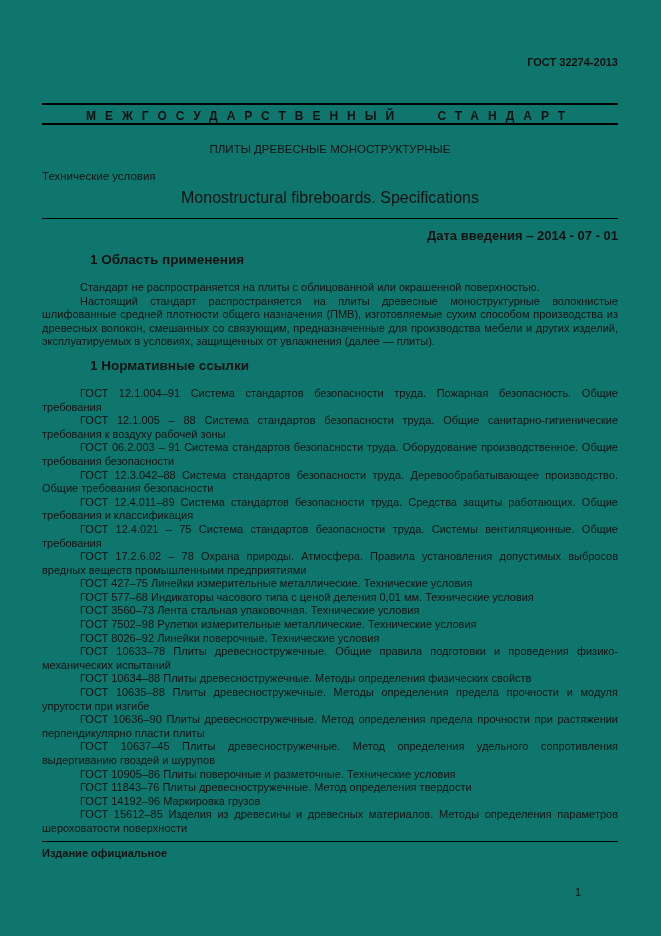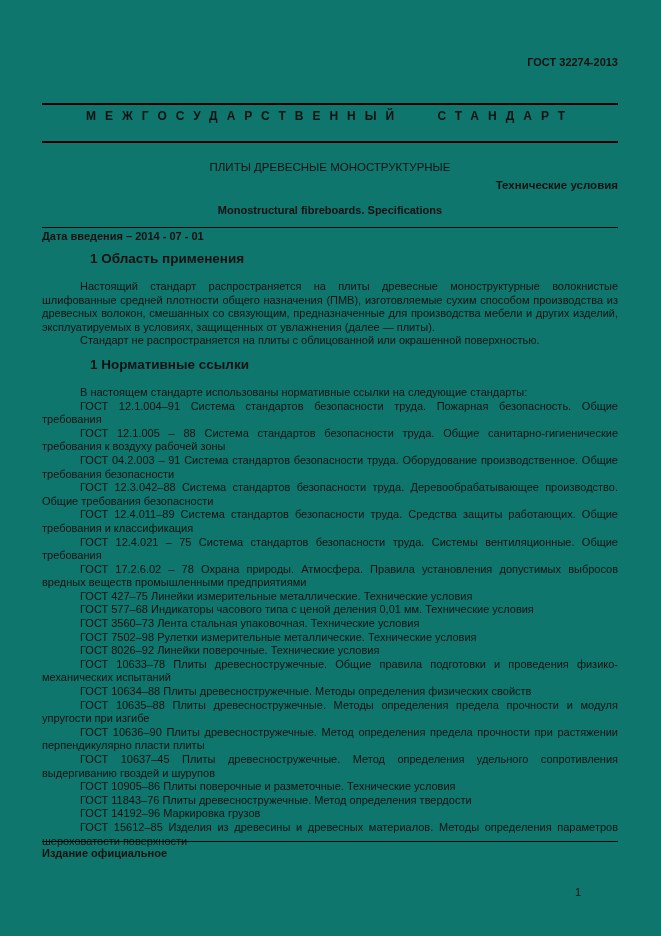--- a/index.html
+++ b/index.html
@@ -16,59 +16,58 @@
   }
   .doc-code {
     text-align: right;
     font-weight: bold;
     font-size: 11px;
     margin-bottom: 10px;
   }
   .banner {
     border-top: 2px solid #000;
     border-bottom: 2px solid #000;
-    padding: 4px 0 18px;
+    padding: 4px 0 0;
     margin-top: 35px;
   }
   .std-type {
     text-align: center;
     font-weight: bold;
     font-size: 12px;
     letter-spacing: 9px;
     word-spacing: 22px;
     white-space: nowrap;
   }
   .title {
     text-align: center;
     font-weight: normal;
     font-size: 11.5px;
     margin-top: 18px;
   }
   .subtitle {
-    text-align: right;
-    font-weight: bold;
+    text-align: left;
+    font-weight: normal;
     font-size: 11.5px;
-    margin-top: 6px;
+    margin-top: 15px;
   }
   .title-en {
     text-align: center;
-    font-size: 11px;
-    margin-top: 13px;
-    font-weight: bold;
+    font-size: 16px;
+    margin-top: 7px;
   }
   .title-rule {
     border: none;
     border-top: 1.5px solid #000;
     margin: 11px 0 0 0;
   }
   .intro-date {
-    text-align: left;
+    text-align: right;
     font-weight: bold;
-    font-size: 11px;
-    margin-top: 2px;
+    font-size: 13px;
+    margin-top: 9px;
   }
   .sec-heading {
     font-size: 13.5px;
     font-weight: bold;
     margin: 9px 0 14px 48px;
   }
   .body-p {
     font-size: 11px;
     line-height: 13.6px;
     text-align: justify;
@@ -105,28 +104,27 @@
 
   <div class="title">ПЛИТЫ ДРЕВЕСНЫЕ МОНОСТРУКТУРНЫЕ</div>
   <div class="subtitle">Технические условия</div>
   <div class="title-en">Monostructural fibreboards. Specifications</div>
 
   <hr class="title-rule">
 
   <div class="intro-date">Дата введения – 2014 - 07 - 01</div>
 
   <div class="sec-heading">1 Область применения</div>
+  <p class="body-p">Стандарт не распространяется на плиты с облицованной или окрашенной поверхностью.</p>
   <p class="body-p">Настоящий стандарт распространяется на плиты древесные моноструктурные волокнистые шлифованные средней плотности общего назначения (ПМВ), изготовляемые сухим способом производства из древесных волокон, смешанных со связующим, предназначенные для производства мебели и других изделий, эксплуатируемых в условиях, защищенных от увлажнения (далее — плиты).</p>
-  <p class="body-p">Стандарт не распространяется на плиты с облицованной или окрашенной поверхностью.</p>
 
   <div class="sec-heading">1 Нормативные ссылки</div>
-  <p class="body-p">В настоящем стандарте использованы нормативные ссылки на следующие стандарты:</p>
   <p class="body-p">ГОСТ 12.1.004–91 Система стандартов безопасности труда. Пожарная безопасность. Общие требования</p>
   <p class="body-p">ГОСТ 12.1.005 – 88 Система стандартов безопасности труда. Общие санитарно-гигиенические требования к воздуху рабочей зоны</p>
-  <p class="body-p">ГОСТ 04.2.003 – 91 Система стандартов безопасности труда. Оборудование производственное. Общие требования безопасности</p>
+  <p class="body-p">ГОСТ 06.2.003 – 91 Система стандартов безопасности труда. Оборудование производственное. Общие требования безопасности</p>
   <p class="body-p">ГОСТ 12.3.042–88 Система стандартов безопасности труда. Деревообрабатывающее производство. Общие требования безопасности</p>
   <p class="body-p">ГОСТ 12.4.011–89 Система стандартов безопасности труда. Средства защиты работающих. Общие требования и классификация</p>
   <p class="body-p">ГОСТ 12.4.021 – 75 Система стандартов безопасности труда. Системы вентиляционные. Общие требования</p>
   <p class="body-p">ГОСТ 17.2.6.02 – 78 Охрана природы. Атмосфера. Правила установления допустимых выбросов вредных веществ промышленными предприятиями</p>
   <p class="body-p">ГОСТ 427–75 Линейки измерительные металлические. Технические условия</p>
   <p class="body-p">ГОСТ 577–68 Индикаторы часового типа с ценой деления 0,01 мм. Технические условия</p>
   <p class="body-p">ГОСТ 3560–73 Лента стальная упаковочная. Технические условия</p>
   <p class="body-p">ГОСТ 7502–98 Рулетки измерительные металлические. Технические условия</p>
   <p class="body-p">ГОСТ 8026–92 Линейки поверочные. Технические условия</p>
   <p class="body-p">ГОСТ 10633–78 Плиты древесностружечные. Общие правила подготовки и проведения физико-механических испытаний</p>

